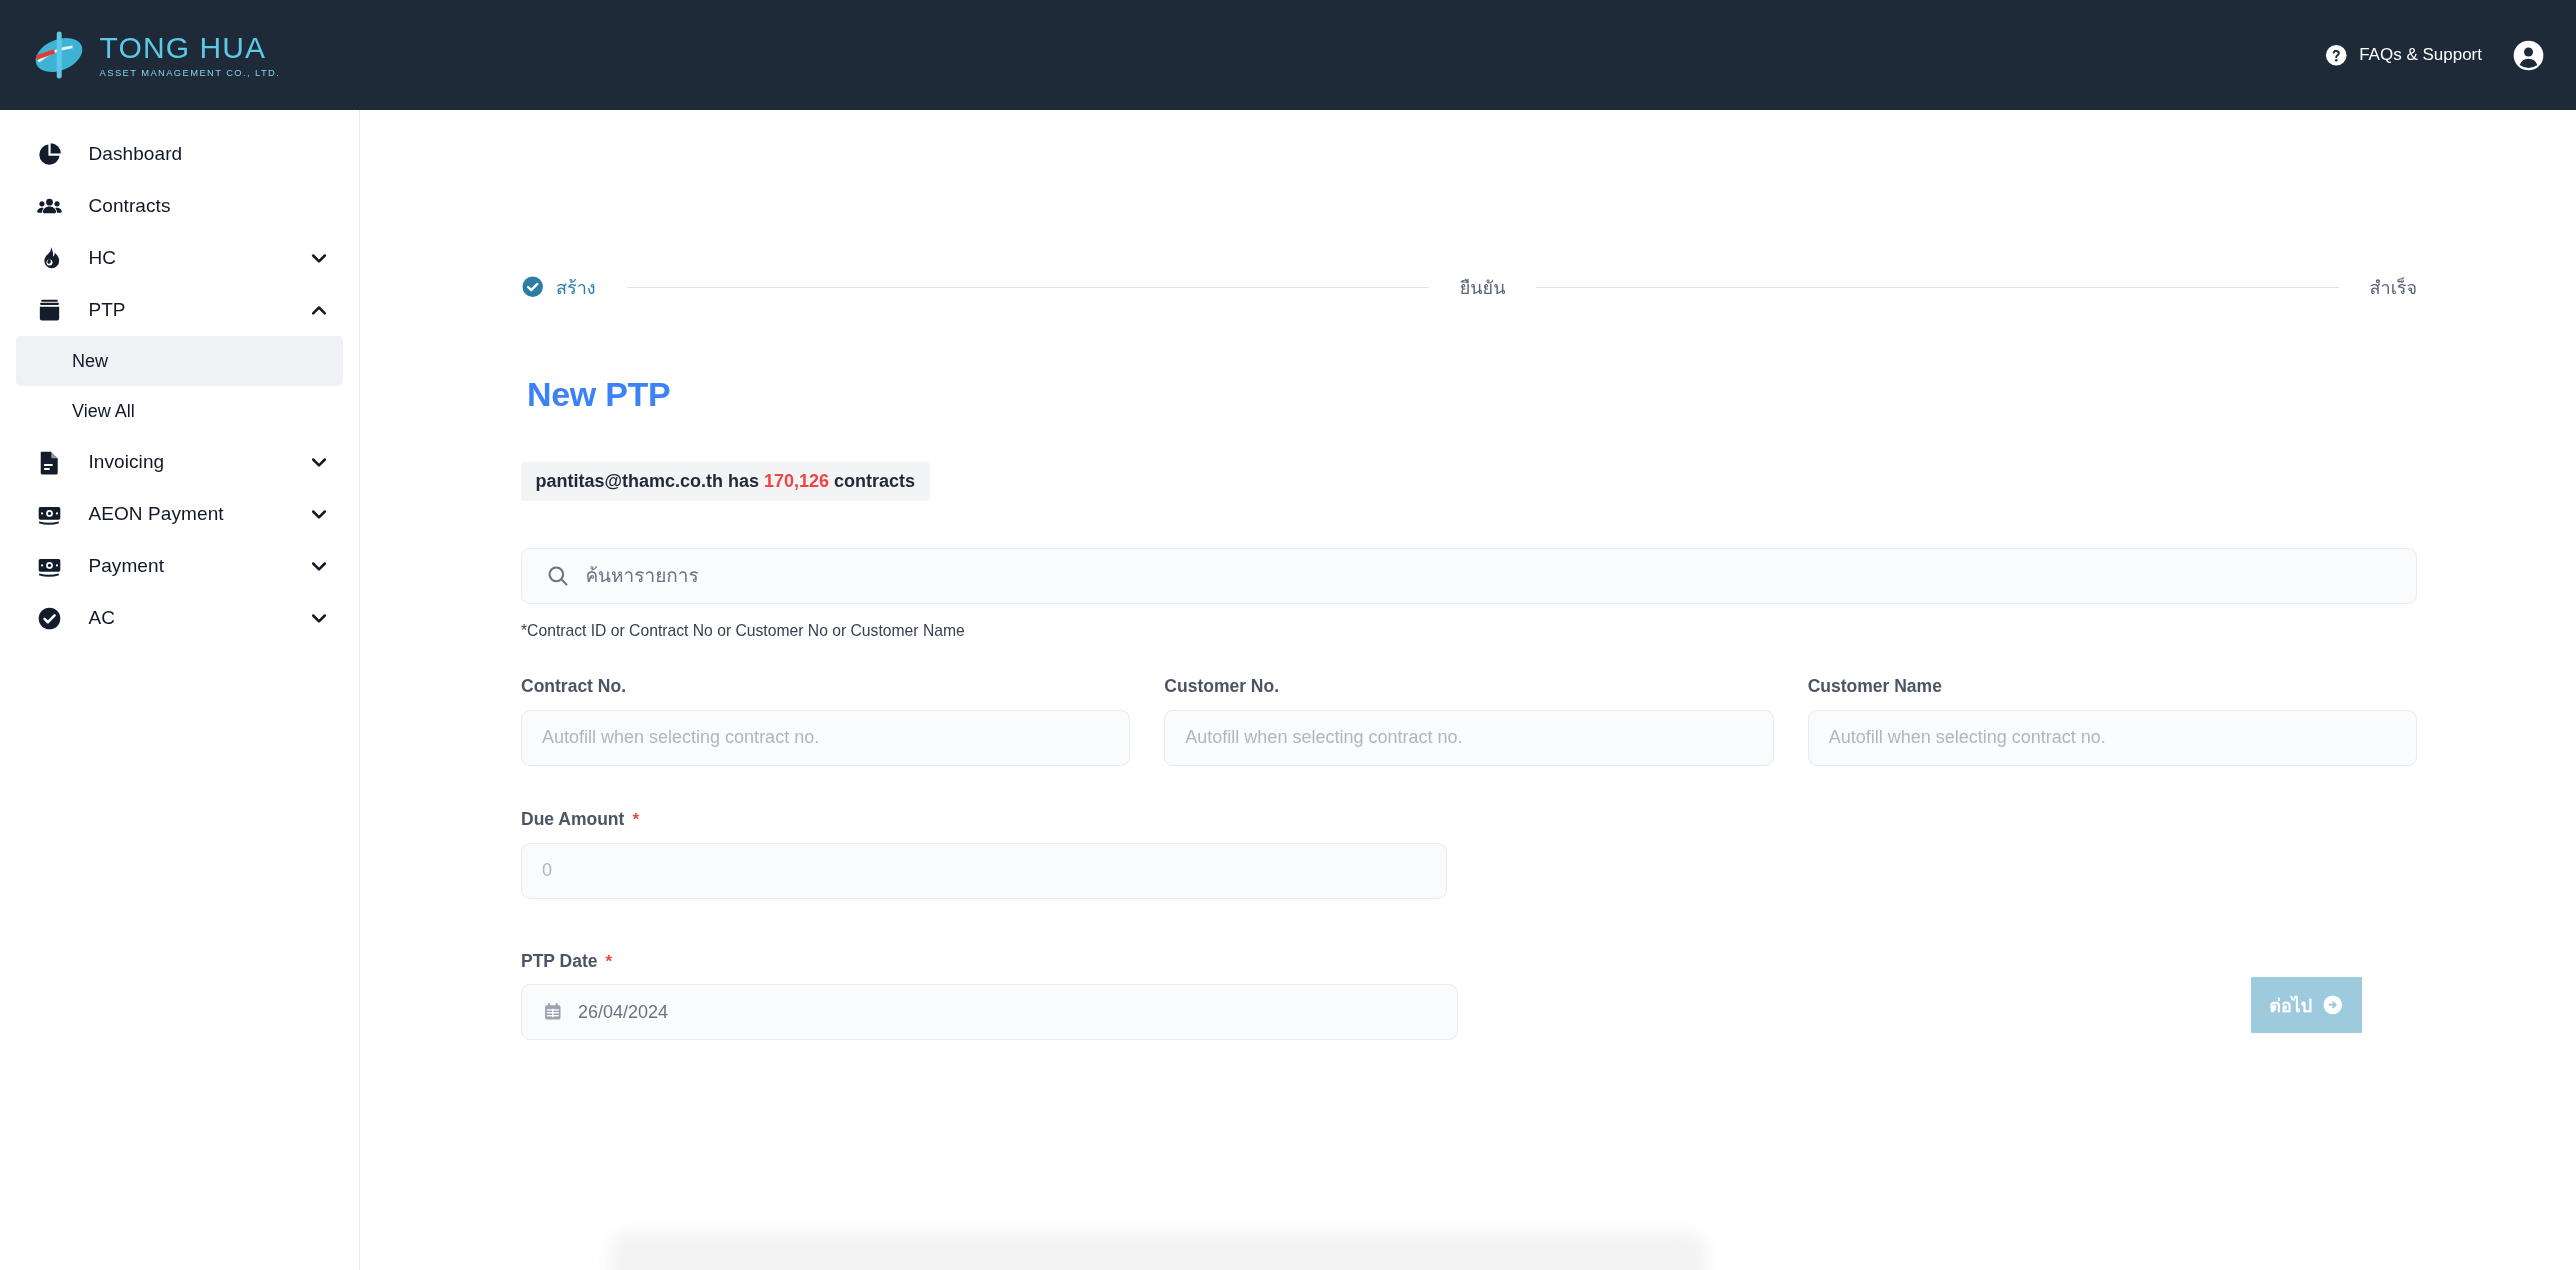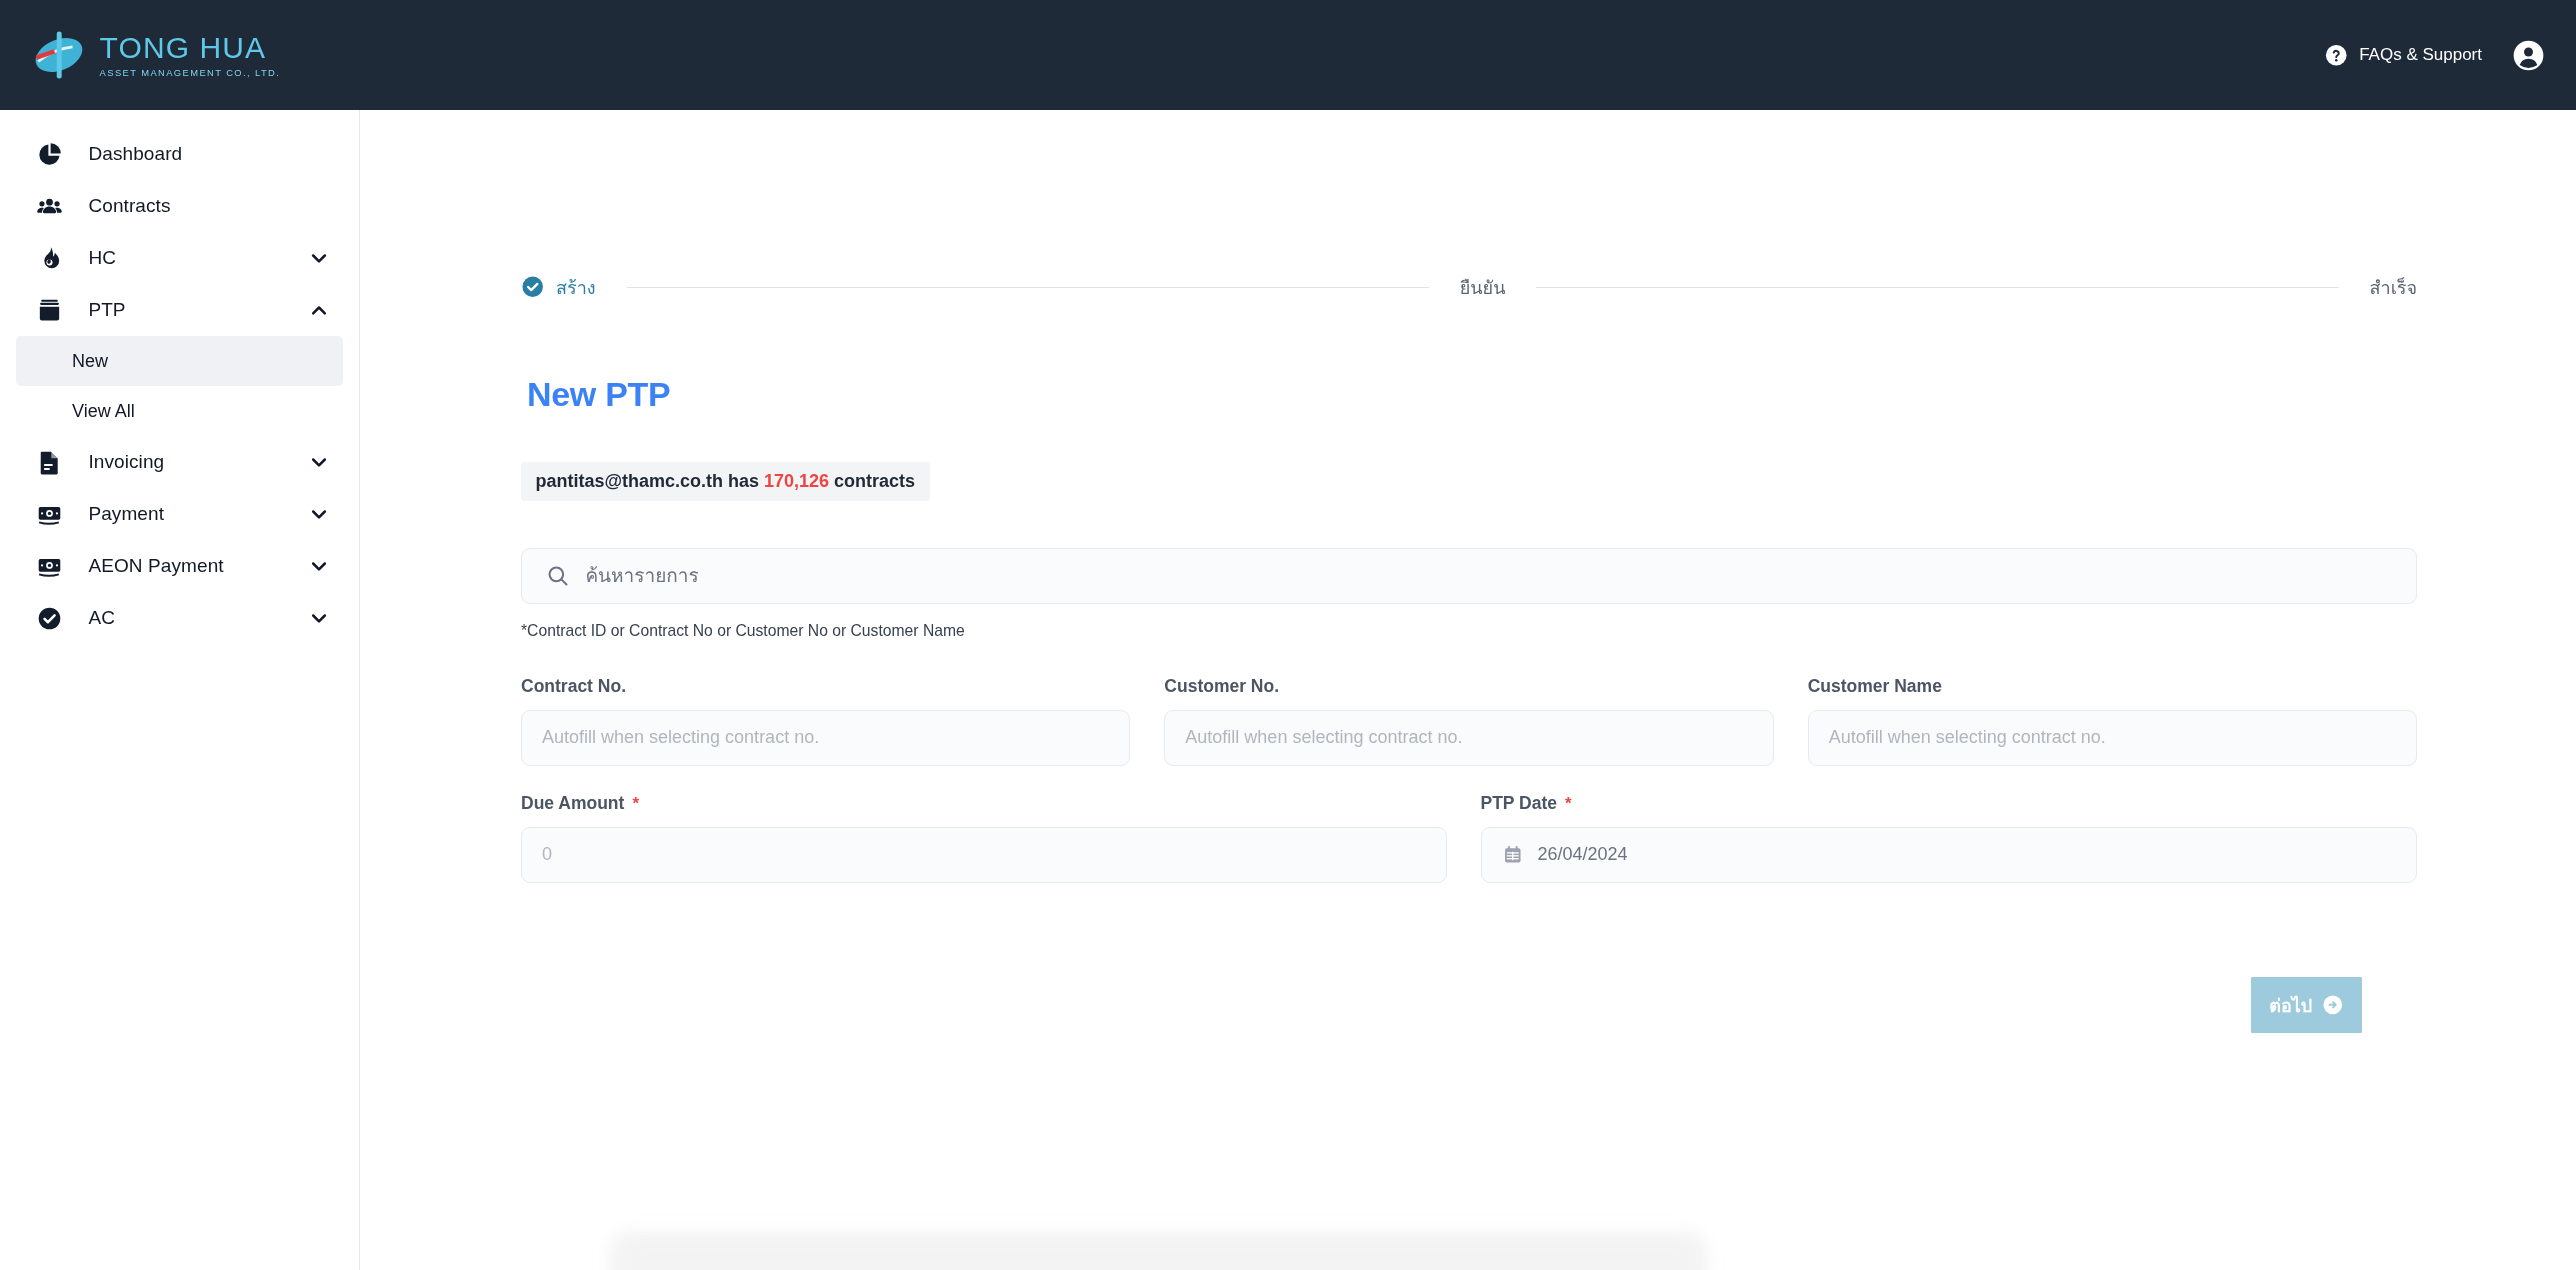--- a/index.html
+++ b/index.html
@@ -142,21 +142,21 @@
     font-size: 15.7px; color: #374151;
   }
 
   
   .form-row {
     position: absolute; left: 161px;
     width: 1896px;
     display: flex;
   }
   .form-row.row1 { top: 566px; gap: 34px; }
-  .form-row.row2 { top: 683px; gap: 34px; }
+  .form-row.row2 { top: 699px; gap: 52px; flex-direction: column; }
   .field { display: flex; flex-direction: column; }
   .field.third { width: 629px; }
   .field.half-l  { width: 926px; }
   .field.half-r  { width: 937px; }
   .field-label {
     font-size: 17.5px; color: #4b5563; font-weight: 700;
     margin-bottom: 12.6px; display: flex; align-items: center;
   }
   .req { color: #ef4444; margin-left: 8px; font-size: 17px; line-height: 1; }
   .field-input {
@@ -320,40 +320,40 @@
     <span class="nav-icon">
       <svg viewBox="0 0 24 24" width="27" height="27" fill="currentColor" aria-hidden="true">
         <rect x="2.4" y="5.4" width="19.2" height="11.2" rx="1.4"></rect>
         <circle cx="12" cy="11" r="3" fill="#ffffff"></circle>
         <circle cx="12" cy="11" r="1.45" fill="currentColor"></circle>
         <circle cx="5.4" cy="11" r=".95" fill="#ffffff"></circle>
         <circle cx="18.6" cy="11" r=".95" fill="#ffffff"></circle>
         <path d="M3 18.2c5.6 1.6 11.4 1.6 17 0l.5 1.6c-5.9 1.8-12.1 1.8-18 0l.5-1.6z"></path>
       </svg>
     </span>
-    <span class="nav-label">Payment</span>
+    <span class="nav-label">AEON Payment</span>
     <span class="nav-chevron">
       <svg viewBox="0 0 24 24" width="20" height="20" fill="none" stroke="currentColor" stroke-width="3" stroke-linecap="round" stroke-linejoin="round" aria-hidden="true">
         <polyline points="5,9 12,16 19,9"></polyline>
       </svg>
     </span>
   </div>
 
   <div class="nav-item">
     <span class="nav-icon">
       <svg viewBox="0 0 24 24" width="27" height="27" fill="currentColor" aria-hidden="true">
         <rect x="2.4" y="5.4" width="19.2" height="11.2" rx="1.4"></rect>
         <circle cx="12" cy="11" r="3" fill="#ffffff"></circle>
         <circle cx="12" cy="11" r="1.45" fill="currentColor"></circle>
         <circle cx="5.4" cy="11" r=".95" fill="#ffffff"></circle>
         <circle cx="18.6" cy="11" r=".95" fill="#ffffff"></circle>
         <path d="M3 18.2c5.6 1.6 11.4 1.6 17 0l.5 1.6c-5.9 1.8-12.1 1.8-18 0l.5-1.6z"></path>
       </svg>
     </span>
-    <span class="nav-label">AEON Payment</span>
+    <span class="nav-label">Payment</span>
     <span class="nav-chevron">
       <svg viewBox="0 0 24 24" width="20" height="20" fill="none" stroke="currentColor" stroke-width="3" stroke-linecap="round" stroke-linejoin="round" aria-hidden="true">
         <polyline points="5,9 12,16 19,9"></polyline>
       </svg>
     </span>
   </div>
 
   <div class="nav-item">
     <span class="nav-icon">
       <svg viewBox="0 0 24 24" width="27" height="27" aria-hidden="true">

